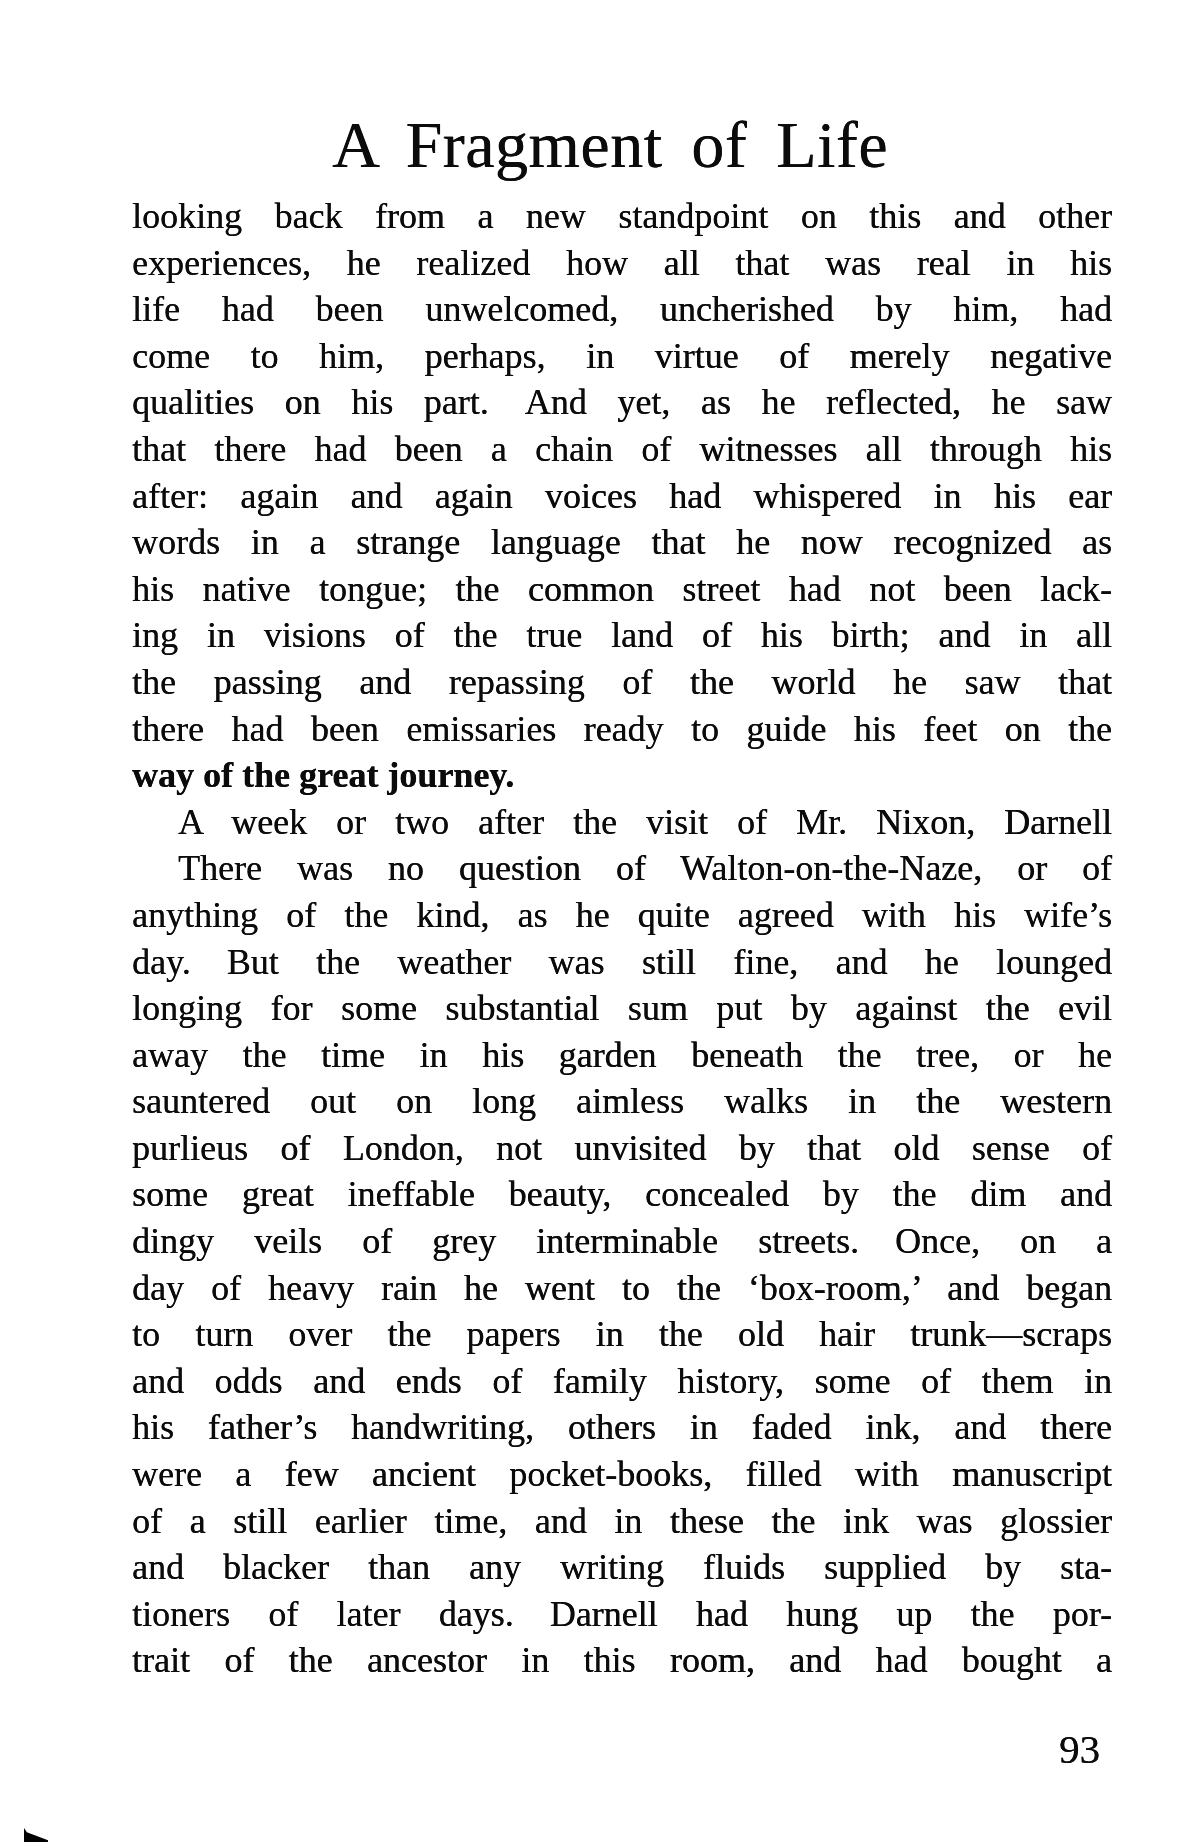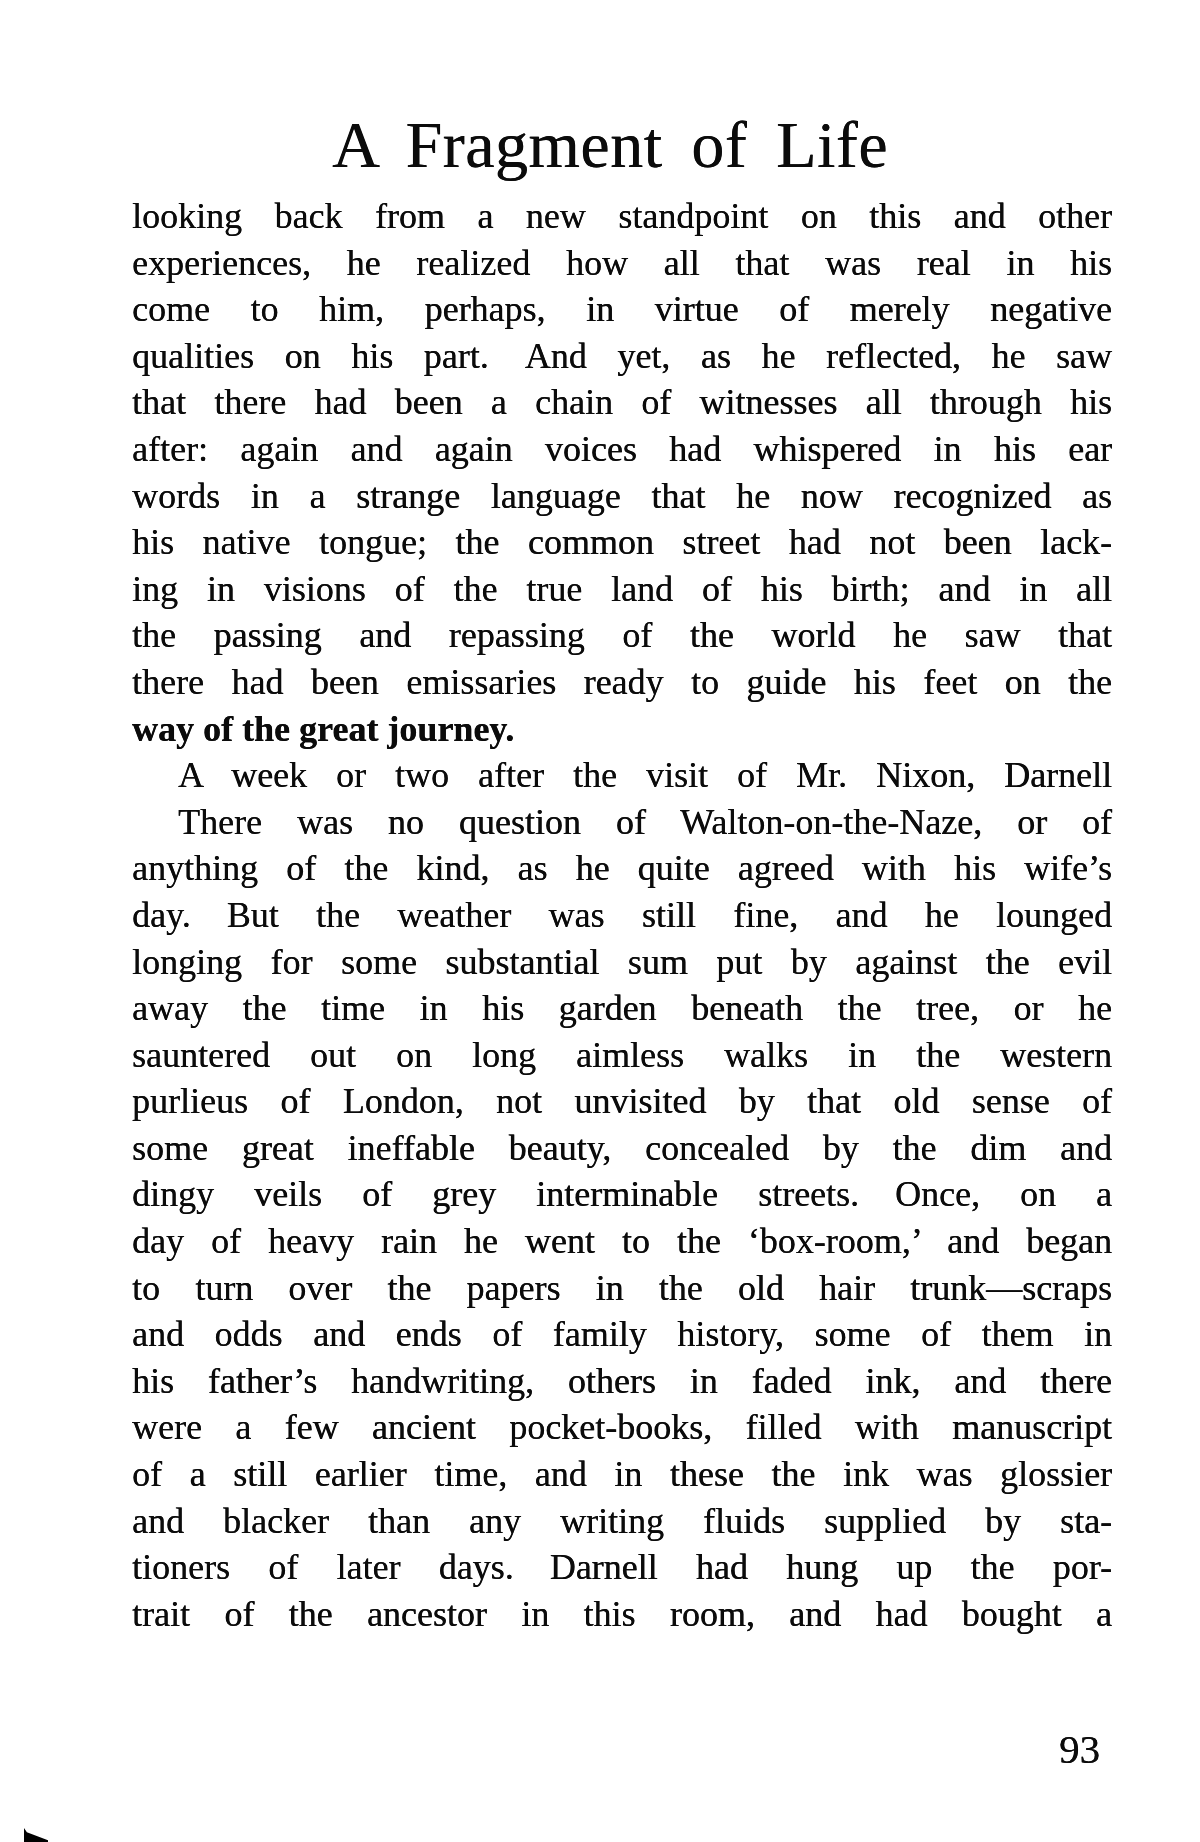--- a/index.html
+++ b/index.html
@@ -69,20 +69,21 @@
 </style>
 </head>
 <body>
 
 <div class="page">
   <div class="title">A Fragment of Life</div>
 
   <div class="body-text">
       <div class="line">looking back from a new standpoint on this and other</div>
       <div class="line">experiences, he realized how all that was real in his</div>
+      <div class="line">life had been unwelcomed, uncherished by him, had</div>
       <div class="line">come to him, perhaps, in virtue of merely negative</div>
       <div class="line">qualities on his part. And yet, as he reflected, he saw</div>
       <div class="line">that there had been a chain of witnesses all through his</div>
       <div class="line">after: again and again voices had whispered in his ear</div>
       <div class="line">words in a strange language that he now recognized as</div>
       <div class="line">his native tongue; the common street had not been lack-</div>
       <div class="line">ing in visions of the true land of his birth; and in all</div>
       <div class="line">the passing and repassing of the world he saw that</div>
       <div class="line">there had been emissaries ready to guide his feet on the</div>
       <div class="line left">way of the great journey.</div>

